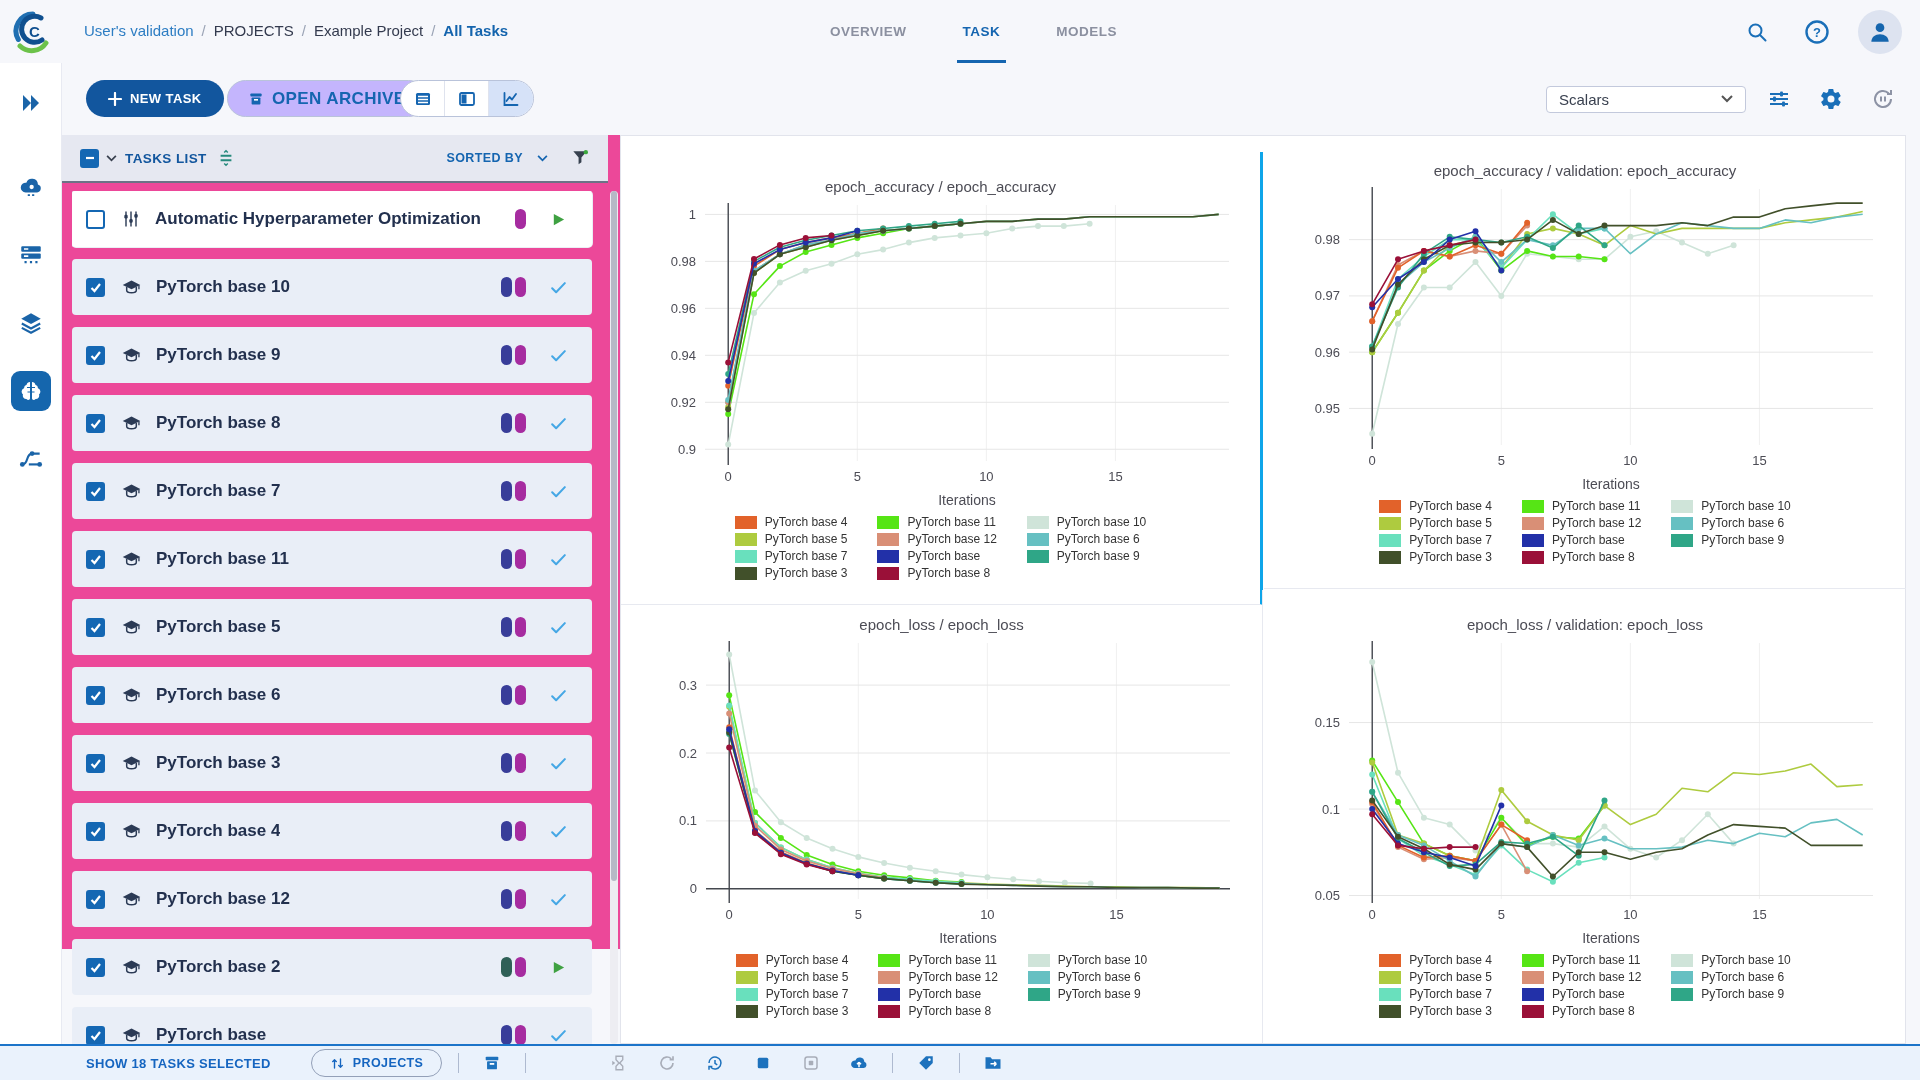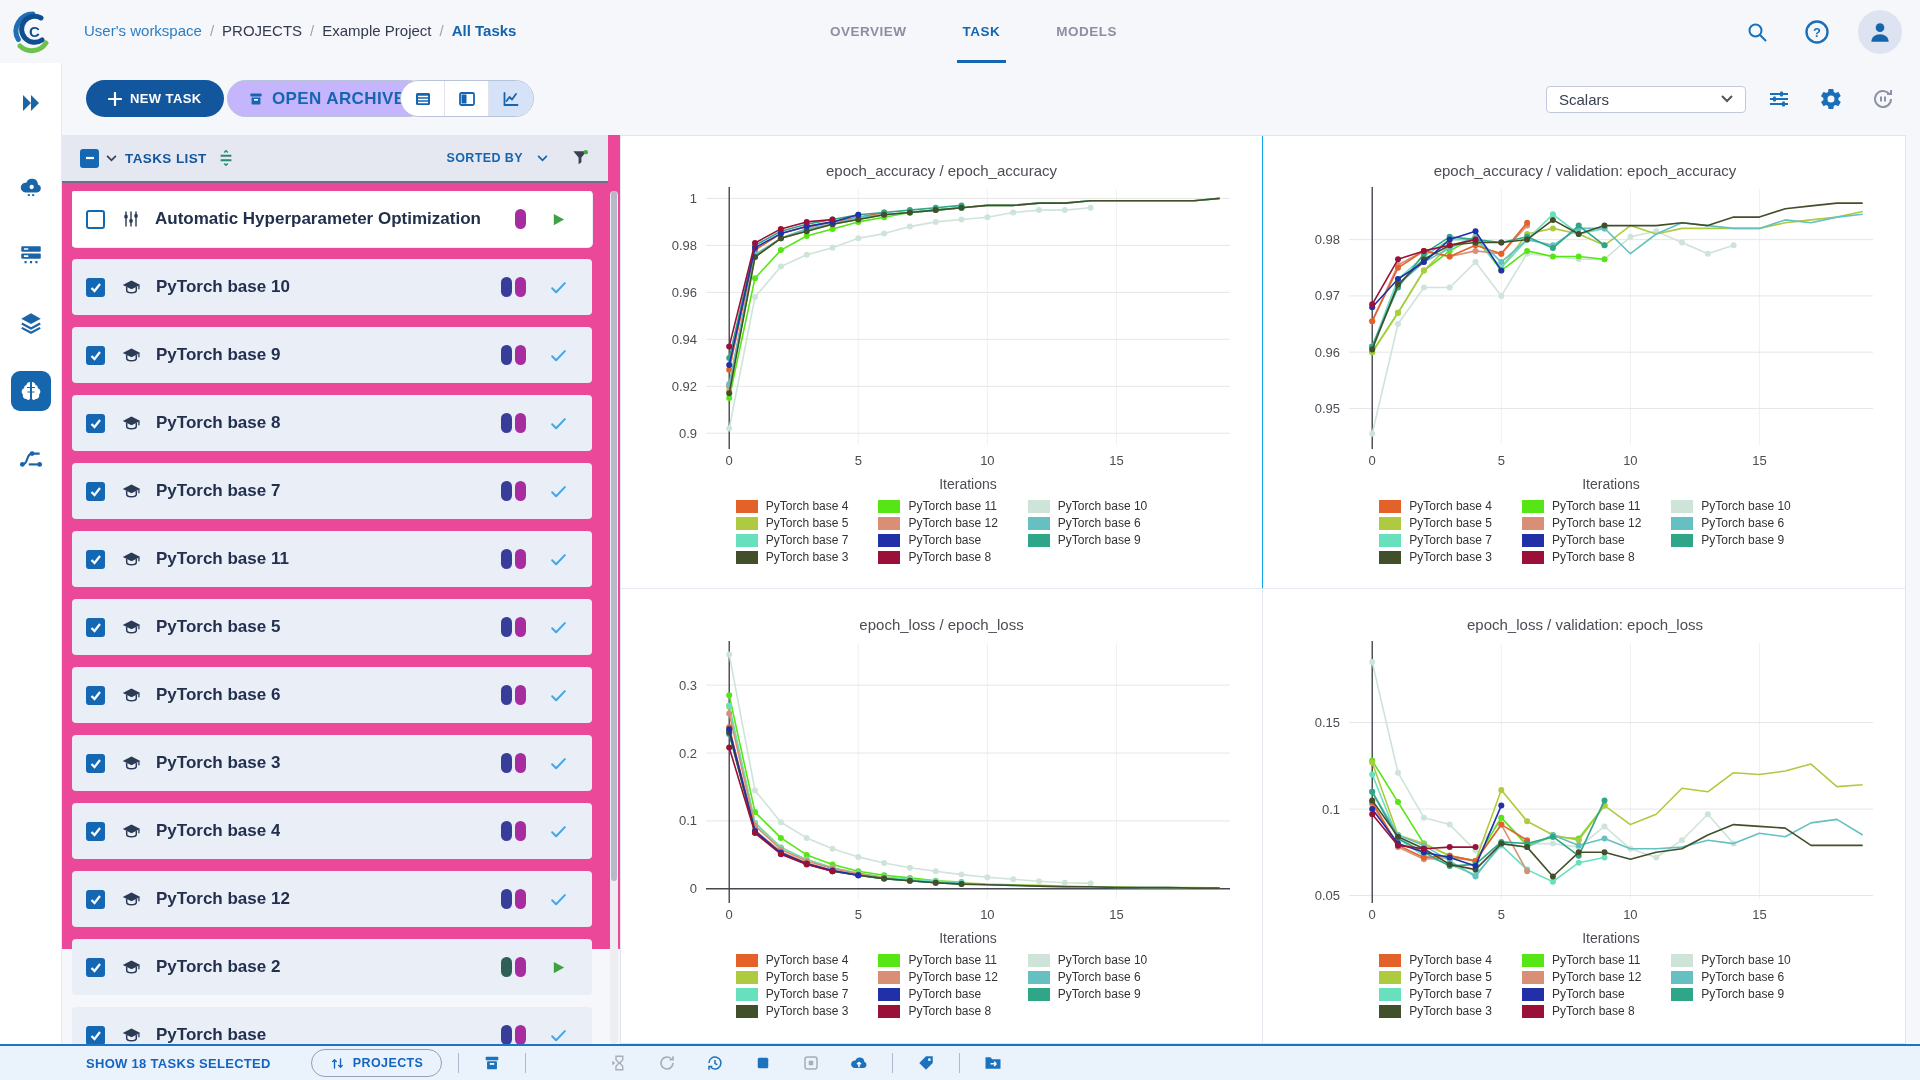--- a/index.html
+++ b/index.html
@@ -65,21 +65,21 @@
   .tname { font-size:17px; font-weight:bold; color:#22304e; white-space:nowrap; overflow:hidden; }
   .pills { margin-left:auto; display:flex; gap:3px; flex:none; }
   .pill { width:11px; height:20px; border-radius:6px; }
   .tstatus { width:40px; display:flex; justify-content:center; flex:none; margin-left:12px; }
   .scrollbar { position:absolute; right:2px; top:56px; width:8px; height:853px; background:#ededf2; border-radius:4px; }
   .scrollbar .thumb { position:absolute; left:1px; top:0; width:6px; height:690px; background:#b6b9c6; border-radius:3px; }
 
   
   .charts { position:absolute; left:620px; top:135px; width:1286px; height:909px; background:#fff; border:1px solid #e2e4ec; }
   .quad { position:absolute; width:642px; height:453px; }
-  .quad.q1 { left:0; top:0; border-right:1px solid #0ea5e9; border-bottom:1px solid #e7e9f0; }
+  .quad.q1 { left:0; top:16px; border-right:3px solid #0ea5e9; border-bottom:1px solid #e7e9f0; }
   .quad.q2 { left:643px; top:0; border-bottom:1px solid #e7e9f0; }
   .quad.q3 { left:0; top:454px; border-right:1px solid #e7e9f0; }
   .quad.q4 { left:643px; top:454px; }
   .chart-title { text-align:center; margin-top:26px; font-size:15px; color:#4c4c55; }
   .plot { display:block; margin:0 auto; }
   .legend { display:flex; justify-content:center; gap:30px; margin-top:2px; }
   .leg-col { display:flex; flex-direction:column; gap:3px; }
   .leg-item { display:flex; align-items:center; gap:8px; cursor:pointer; }
   .leg-swatch { width:22px; height:13px; flex:none; }
   .leg-label { font-size:12px; color:#333; white-space:nowrap; }
@@ -101,21 +101,21 @@
   <header class="topbar">
     <div class="brand">
       <svg width="46" height="46" viewBox="0 0 46 46">
         <path d="M23 6a17 17 0 0 0-14.7 25.5" fill="none" stroke="#1f6fb2" stroke-width="5" stroke-linecap="round"></path>
         <path d="M10 38a17 17 0 0 0 26-3" fill="none" stroke="#6cc24a" stroke-width="5" stroke-linecap="round"></path>
         <path d="M31 10a13 13 0 1 0 1 22" fill="none" stroke="#0f4f8f" stroke-width="5" stroke-linecap="round"></path>
         <text x="19" y="29" font-size="15" font-weight="bold" fill="#0f4f8f" font-family="Liberation Sans, sans-serif">C</text>
       </svg>
     </div>
     <nav class="crumbs">
-      <span class="lnk">User's workspace</span><span class="sep">/</span><span class="dark">PROJECTS</span><span class="sep">/</span><span class="dark">Example Project</span><span class="sep">/</span><span class="cur">All Tasks</span>
+      <span class="lnk">User's validation</span><span class="sep">/</span><span class="dark">PROJECTS</span><span class="sep">/</span><span class="dark">Example Project</span><span class="sep">/</span><span class="cur">All Tasks</span>
     </nav>
     <div class="tabs">
       <div class="tab">OVERVIEW</div>
       <div class="tab active">TASK</div>
       <div class="tab">MODELS</div>
     </div>
     <div class="top-icons">
       <div class="icon-btn">
         <svg width="24" height="24" viewBox="0 0 24 24">
             <circle cx="10.5" cy="10.5" r="6" fill="none" stroke="#1a6fb8" stroke-width="2"></circle>

